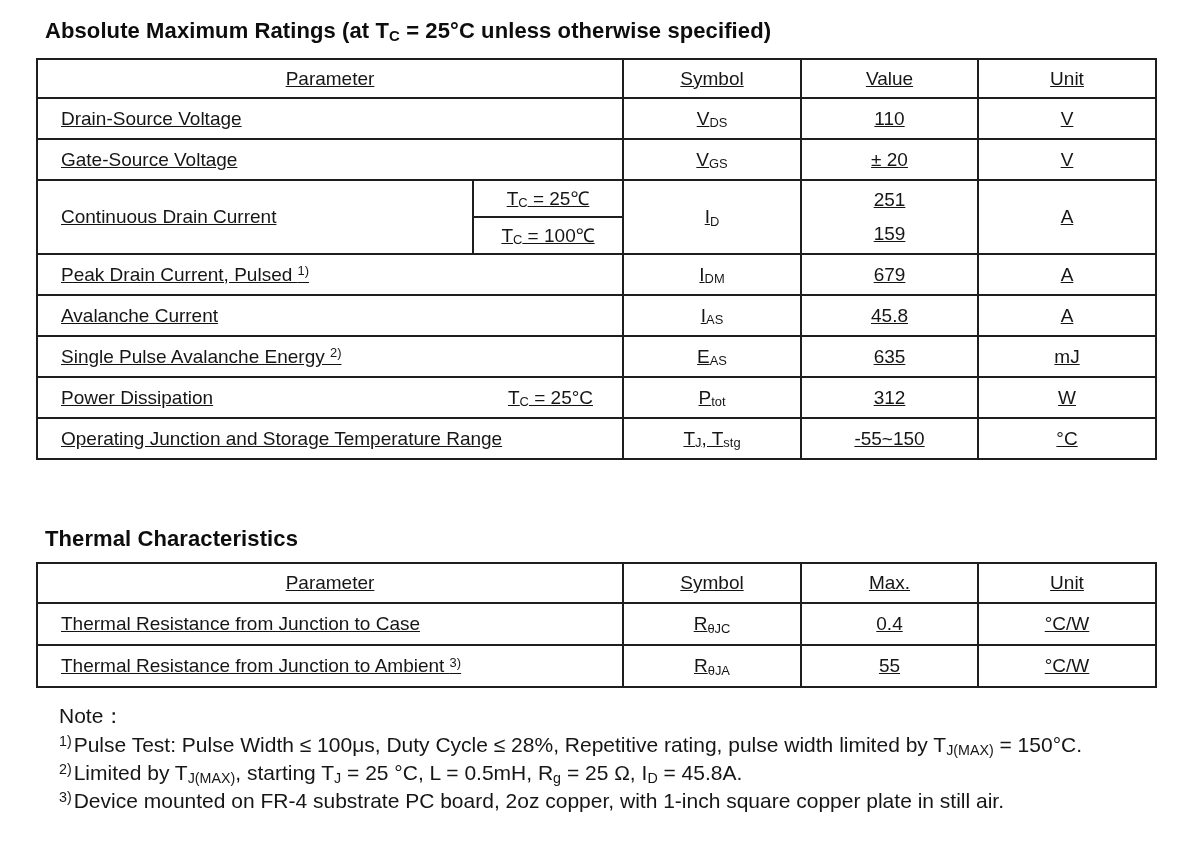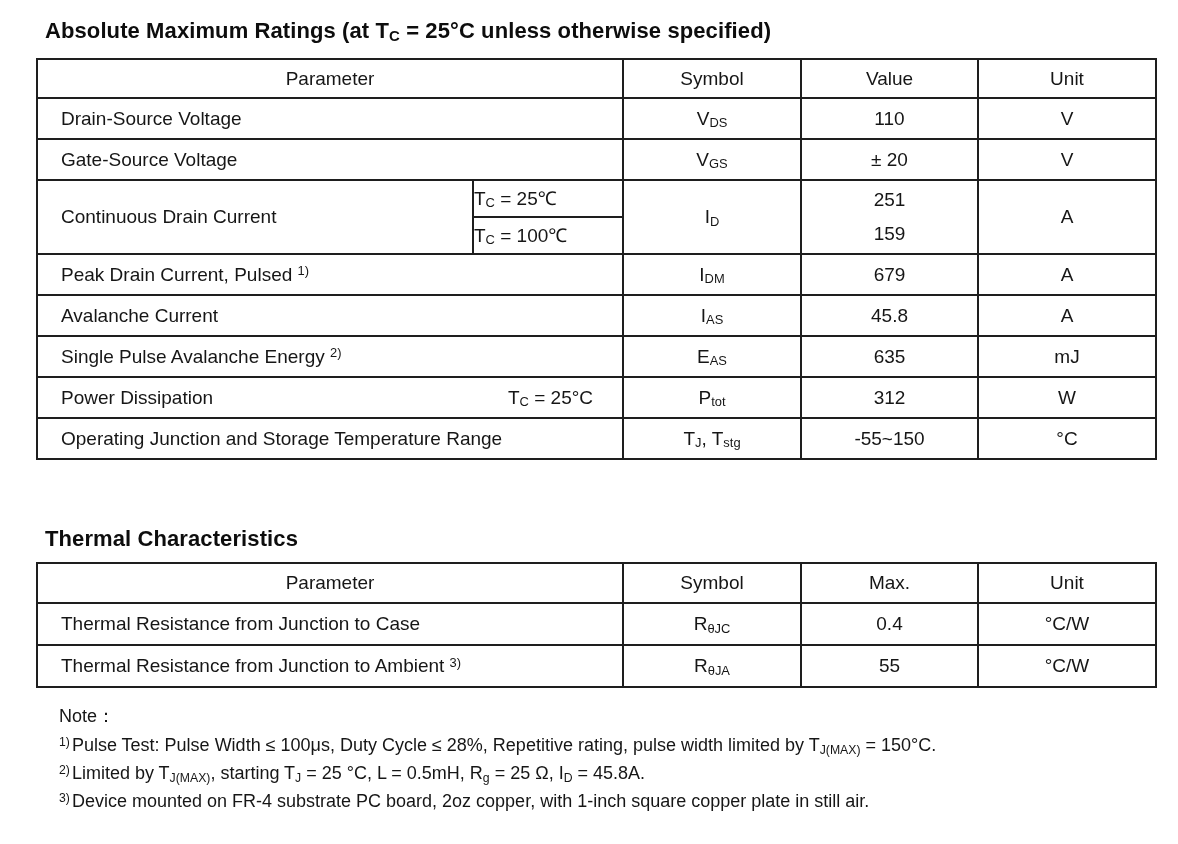--- a/index.html
+++ b/index.html
@@ -11,49 +11,50 @@
   .doc-title {
     position:absolute; left:36px; margin:9px;
     font-size:22px; font-weight:bold; color:#0d0d0d; letter-spacing:0.1px;
   }
   #abs-title { top:9px; }
   #thermal-title { top:517px; }
 
   table.dtable {
     position:absolute; left:36px; border-collapse:collapse; table-layout:fixed;
     width:1119px;
+    text-decoration:underline;
   }
   #abs-table { top:58px; }
   #thermal-table { top:562px; }
 
   .dtable td, .dtable th {
     border:2px solid #1e1e1e; padding:0; font-size:19px; font-weight:normal;
     text-align:center; vertical-align:middle; color:#161616; line-height:1.25;
   }
   tr.h-head { height:39px; }
   tr.h-row  { height:41px; }
   tr.h-sub  { height:37px; }
   tr.h-trow { height:42px;margin-left:40px; }
   tr.h-thead{ height:40px; }
 
   td.c-param { text-align:left; padding-left:23px; }
   td.c-param .flexwrap {
     display:flex; justify-content:space-between; align-items:center; padding-right:29px;
   }
-  td.c-cond { text-align:left; }
+  td.c-cond { text-align:center; }
   td.c-val .vline { line-height:34px; }
 
   sub {
     font-size:0.68em; vertical-align:baseline; position:relative; top:0.22em; line-height:0;
   }
   sup {
     font-size:0.68em; vertical-align:baseline; position:relative; top:-0.42em; line-height:0;
   }
 
-  .notes { position:absolute; left:59px; top:701px; font-size:18px; color:#161616; }
+  .notes { position:absolute; left:59px; top:701px; font-size:21px; color:#161616; }
   .notes .note-label { line-height:30px; }
   .notes .note-line { line-height:28.2px; }
   .notes sup { margin-right:2px; }
 </style>
 </head>
 <body>
 
 <h1 class="doc-title" id="abs-title"><span>Absolute Maximum Ratings (at T</span><sub>C</sub><span> = 25°C unless otherwise specified)</span></h1>
 
 <table class="dtable" id="abs-table">

